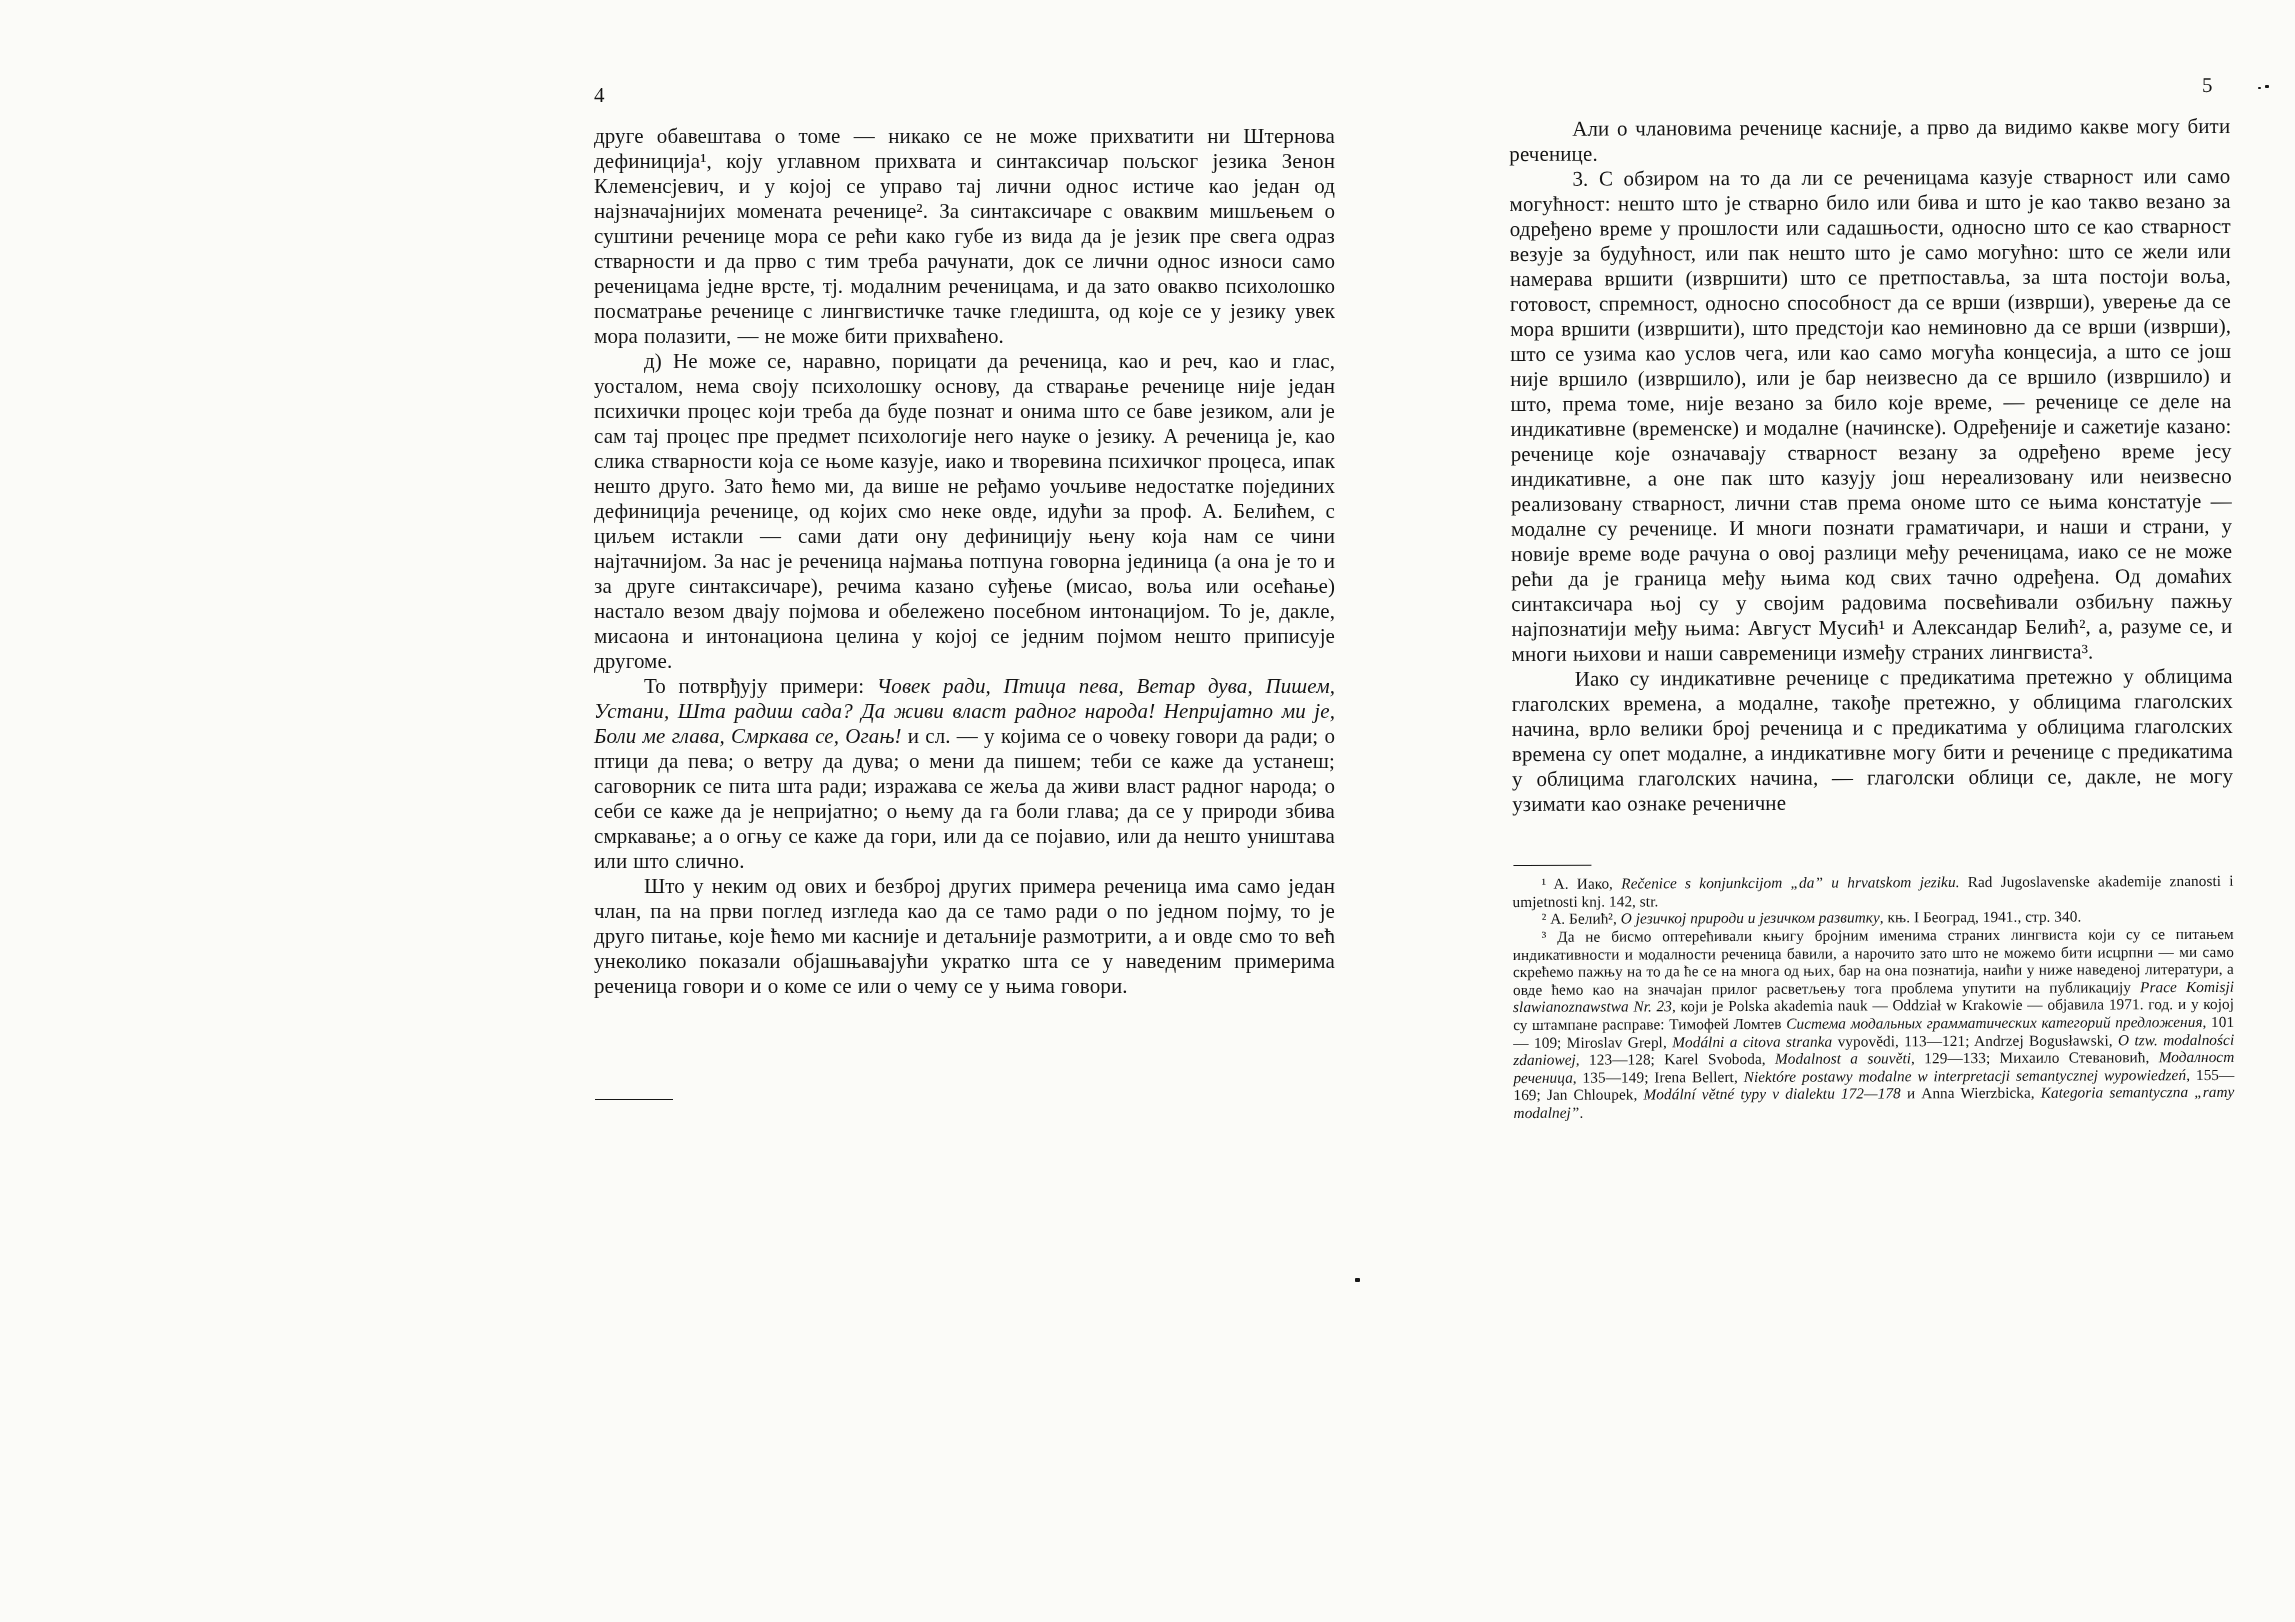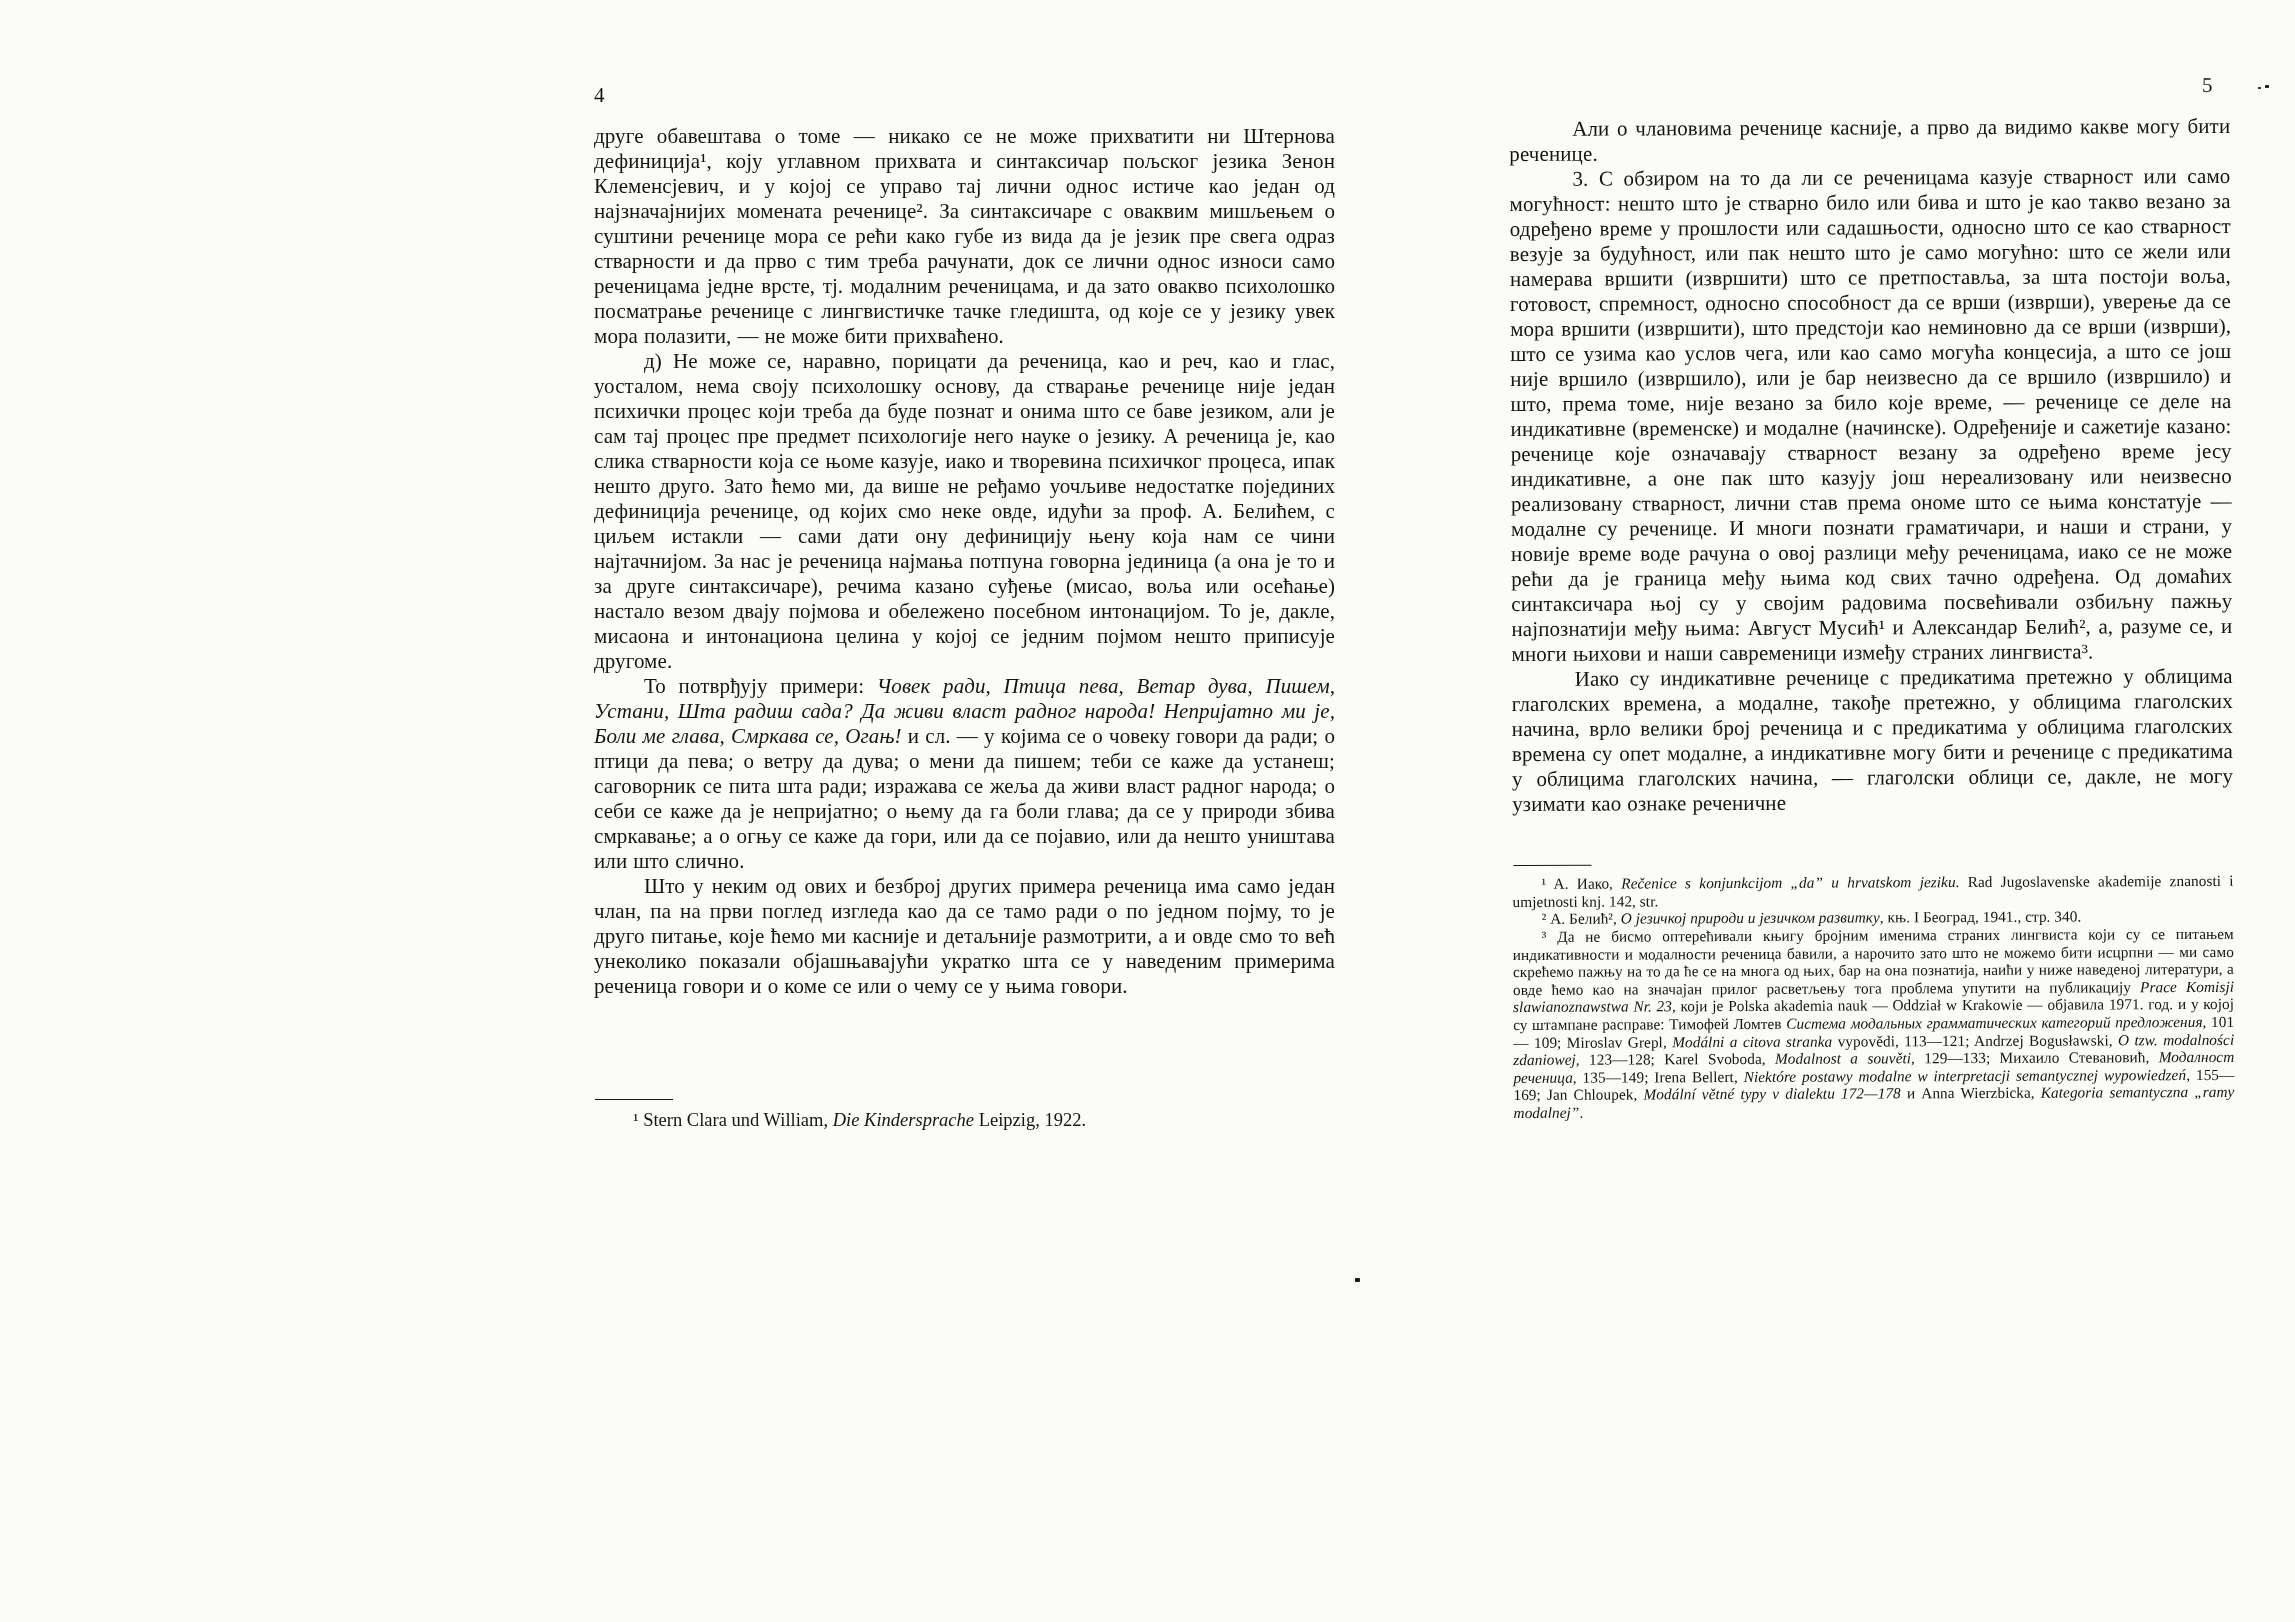--- a/index.html
+++ b/index.html
@@ -49,21 +49,20 @@
       <p class="ind"><span>д) Не може се, наравно, порицати да реченица, као и реч, као и глас, уосталом, нема своју психолошку основу, да стварање реченице није један психички процес који треба да буде познат и онима што се баве језиком, али је сам тај процес пре предмет психологије него науке о језику. А реченица је, као слика стварности која се њоме казује, иако и творевина психичког процеса, ипак нешто друго. Зато ћемо ми, да више не ређамо уочљиве недостатке појединих дефиниција реченице, од којих смо неке овде, идући за проф. А. Белићем, с циљем истакли — сами дати ону дефиницију њену која нам се чини најтачнијом. За нас је реченица најмања потпуна говорна јединица (а она је то и за друге синтаксичаре), речима казано суђење (мисао, воља или осећање) настало везом двају појмова и обележено посебном интонацијом. То је, дакле, мисаона и интонациона целина у којој се једним појмом нешто приписује другоме.</span></p>
 
       <p class="ind"><span>То потврђују примери: </span><span class="it">Човек ради, Птица пева, Ветар дува, Пишем, Устани, Шта радиш сада? Да живи власт радног народа! Непријатно ми је, Боли ме глава, Смркава се, Огањ!</span><span> и сл. — у којима се о човеку говори да ради; о птици да пева; о ветру да дува; о мени да пишем; теби се каже да устанеш; саговорник се пита шта ради; изражава се жеља да живи власт радног народа; о себи се каже да је непријатно; о њему да га боли глава; да се у природи збива смркавање; а о огњу се каже да гори, или да се појавио, или да нешто уништава или што слично.</span></p>
 
       <p class="ind"><span>Што у неким од ових и безброј других примера реченица има само један члан, па на први поглед изгледа као да се тамо ради о по једном појму, то је друго питање, које ћемо ми касније и детаљније размотрити, а и овде смо то већ унеколико показали објашњавајући укратко шта се у наведеним примерима реченица говори и о коме се или о чему се у њима говори.</span></p>
     </div>
 
     <div class="footnotes fn-left">
       <div class="fnrule"></div>
       <div class="fn-text">
-        <p><span>¹ Stern Clara und William, </span><span class="it">Die Kindersprache</span><span> Leipzig, 1922.</span></p>
       </div>
     </div>
   </div>
 
   <div class="page page-right">
     <div class="pagenum pagenum-right">5</div>
 
     <div class="body-text">
       <p class="ind-r"><span>Али о члановима реченице касније, а прво да видимо какве могу бити реченице.</span></p>
 

